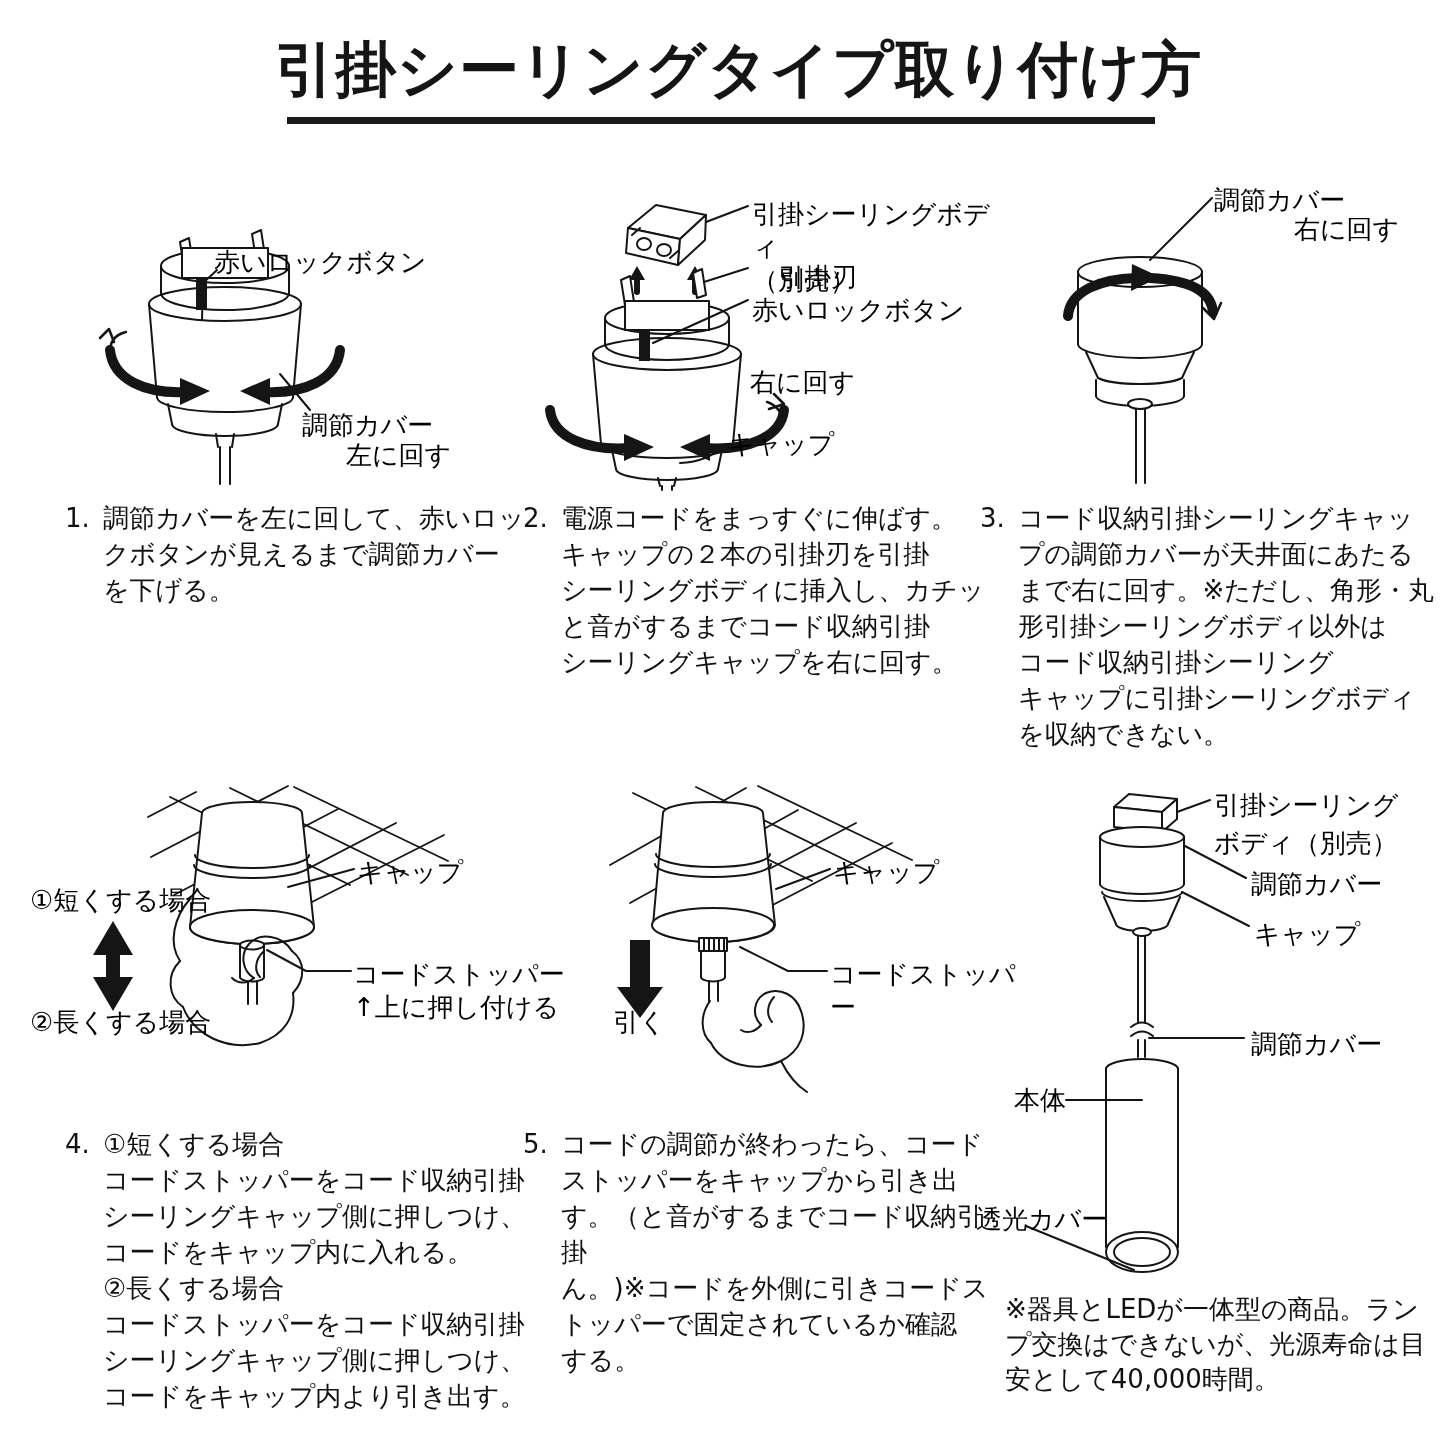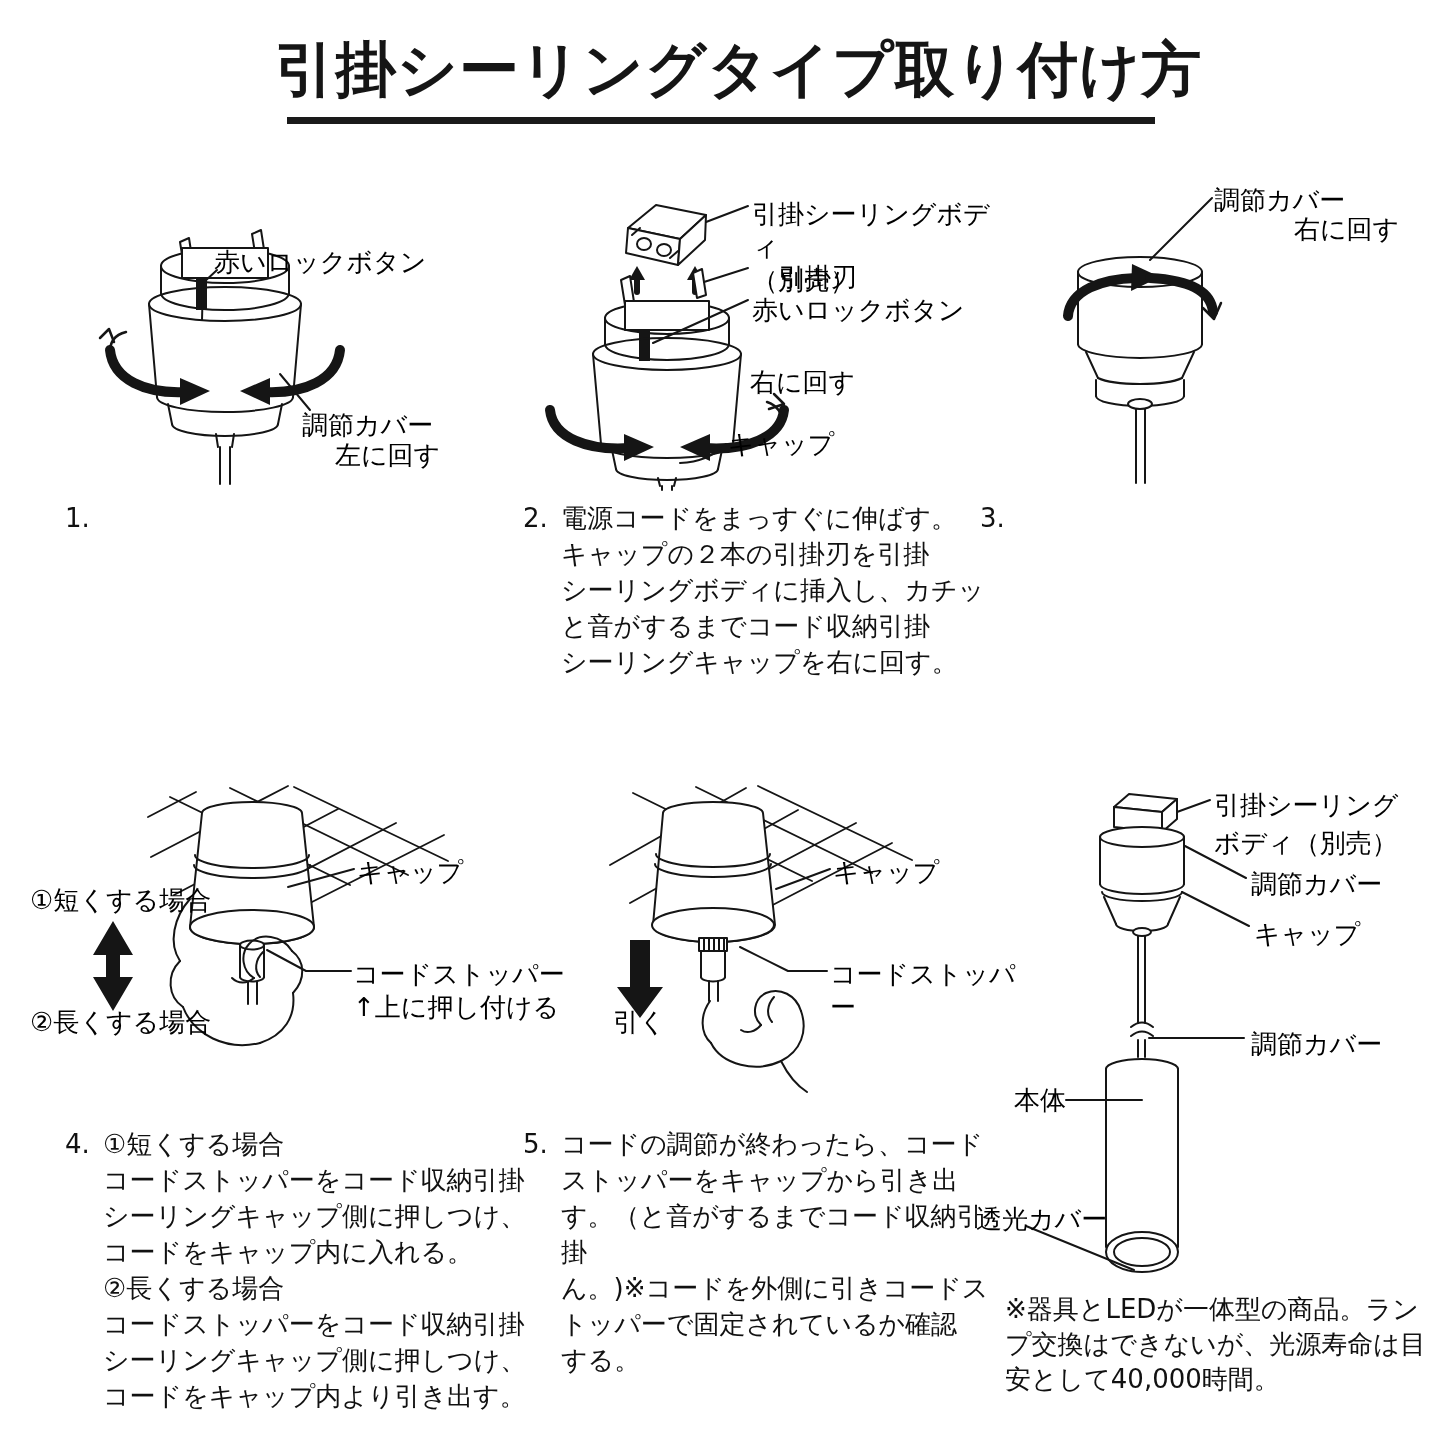--- a/index.html
+++ b/index.html
@@ -63,21 +63,21 @@
         <path class="thin" d="M96,152 q-17,4 -16,22"></path>
         <path class="thin" d="M70,158 l9,-9 5,13"></path>
         <path class="thick" d="M310,170 C307,200 274,214 234,212"></path>
         <polygon class="k" points="240,198 210,211 240,225"></polygon>
       </g>
       <path d="M187,90 L173,103 L172,140"></path>
       <path d="M250,194 L280,230"></path>
     </svg>
     <div class="lbl" style="left:184px;top:66px;">赤いロックボタン</div>
     <div class="lbl" style="left:272px;top:229px;">調節カバー</div>
-    <div class="lbl" style="left:305px;top:259px;">左に回す</div>
+    <div class="lbl" style="left:316px;top:259px;">左に回す</div>
   </div>
 
   <div class="panel" style="left:520px;top:180px;width:470px;height:310px;">
     <svg width="470" height="310" viewBox="0 0 470 310">
       <g>
         <path class="w" d="M108,48 L136,25 L186,35 L160,59 Z"></path>
         <path class="w" d="M108,48 L160,59 L158,85 L106,73 Z"></path>
         <path class="w" d="M160,59 L186,35 L185,60 L158,85 Z"></path>
         <ellipse cx="124" cy="64" rx="7" ry="6"></ellipse>
         <ellipse cx="144" cy="70" rx="7" ry="6"></ellipse>
@@ -304,31 +304,41 @@
 ボディ（別売）</div>
     <div class="lbl" style="left:277px;top:88px;">調節カバー</div>
     <div class="lbl" style="left:280px;top:138px;">キャップ</div>
     <div class="lbl" style="left:277px;top:248px;">調節カバー</div>
     <div class="lbl" style="left:40px;top:304px;">本体</div>
     <div class="lbl" style="left:2px;top:423px;">透光カバー</div>
   </div>
 
   <div class="step" style="left:65px;top:500px;width:475px;">
     <span class="step-num">1.</span>
+    <div class="step-body">調節カバーを左に回して、赤いロッ
+クボタンが見えるまで調節カバー
+を下げる。</div>
   </div>
   <div class="step" style="left:523px;top:500px;width:470px;">
     <span class="step-num">2.</span>
     <div class="step-body">電源コードをまっすぐに伸ばす。
 キャップの２本の引掛刃を引掛
 シーリングボディに挿入し、カチッ
 と音がするまでコード収納引掛
 シーリングキャップを右に回す。</div>
   </div>
   <div class="step" style="left:980px;top:500px;width:465px;">
     <span class="step-num">3.</span>
+    <div class="step-body">コード収納引掛シーリングキャッ
+プの調節カバーが天井面にあたる
+まで右に回す。※ただし、角形・丸
+形引掛シーリングボディ以外は
+コード収納引掛シーリング
+キャップに引掛シーリングボディ
+を収納できない。</div>
   </div>
   <div class="step" style="left:65px;top:1126px;width:475px;">
     <span class="step-num">4.</span>
     <div class="step-body">①短くする場合
 コードストッパーをコード収納引掛
 シーリングキャップ側に押しつけ、
 コードをキャップ内に入れる。
 ②長くする場合
 コードストッパーをコード収納引掛
 シーリングキャップ側に押しつけ、

